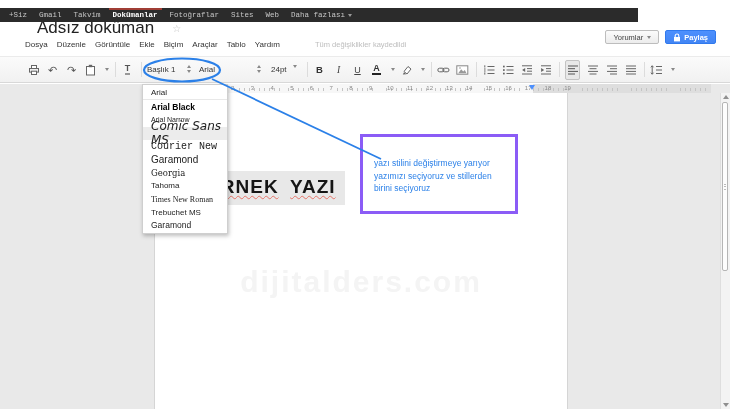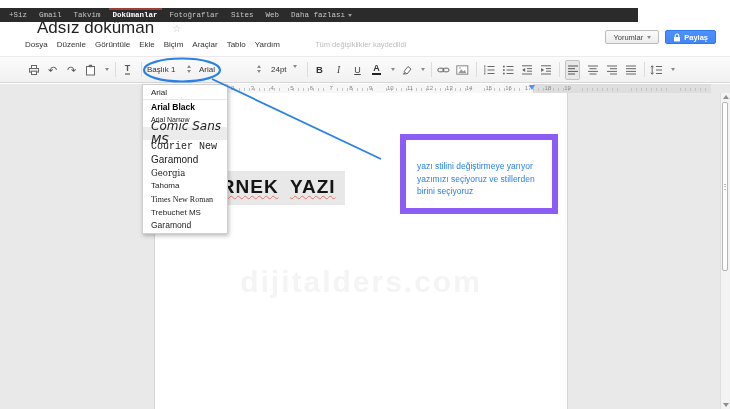--- a/index.html
+++ b/index.html
@@ -91,22 +91,22 @@
   .f-arialnarrow{font-size:7px;}
   .f-comic{font-size:12px;font-style:italic;font-family:"DejaVu Sans",sans-serif;}
   .f-courier{font-size:10px;font-family:"Liberation Mono",monospace;}
   .f-garamond{font-size:10px;font-family:Liberation Sans, sans-serif;}
   .f-georgia{font-size:8.5px;font-family:"DejaVu Serif",serif;}
   .f-tahoma{font-size:8px;}
   .f-times{font-size:8px;font-family:"Liberation Serif",serif;}
   .f-trebuchet{font-size:8px;}
   .f-verdana{font-size:8.5px;}
   
-  .callout{position:absolute;left:400px;top:134px;width:158px;height:80px;background:#fff;
-        border:6px solid #8b5cf6;box-sizing:border-box;z-index:15;}
+  .callout{position:absolute;left:360px;top:134px;width:158px;height:80px;background:#fff;
+        border:3px solid #8b5cf6;box-sizing:border-box;z-index:15;}
   .callout-text{padding:20px 4px 0 11px;font-size:8.5px;line-height:12.5px;color:#2b80e8;}
   .overlay{position:absolute;left:0;top:0;width:730px;height:409px;z-index:30;pointer-events:none;}
 </style>
 </head>
 <body>
 
 <div id="app">
 
   <div class="topbar">
     <nav class="topbar-left">

